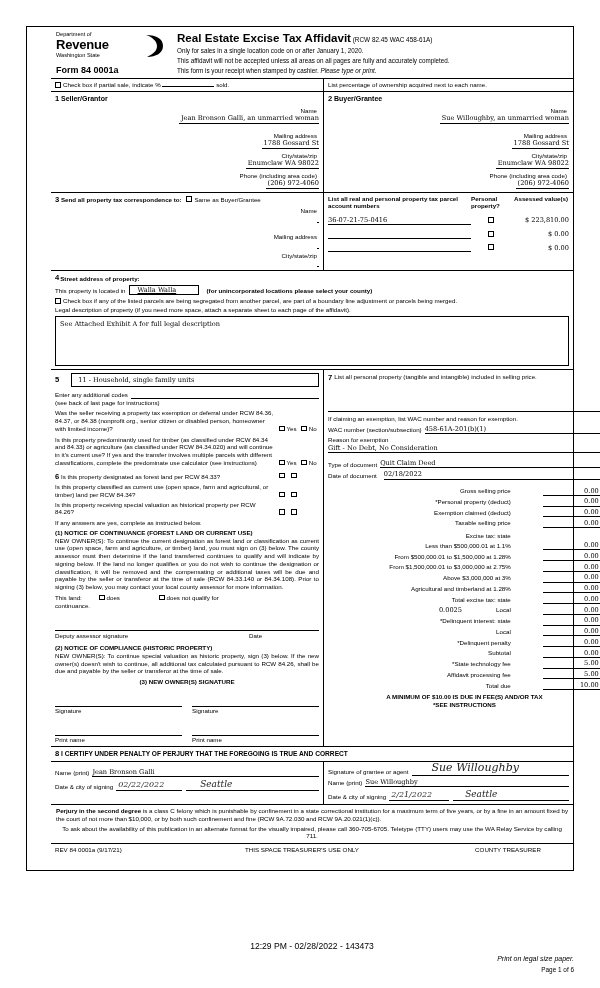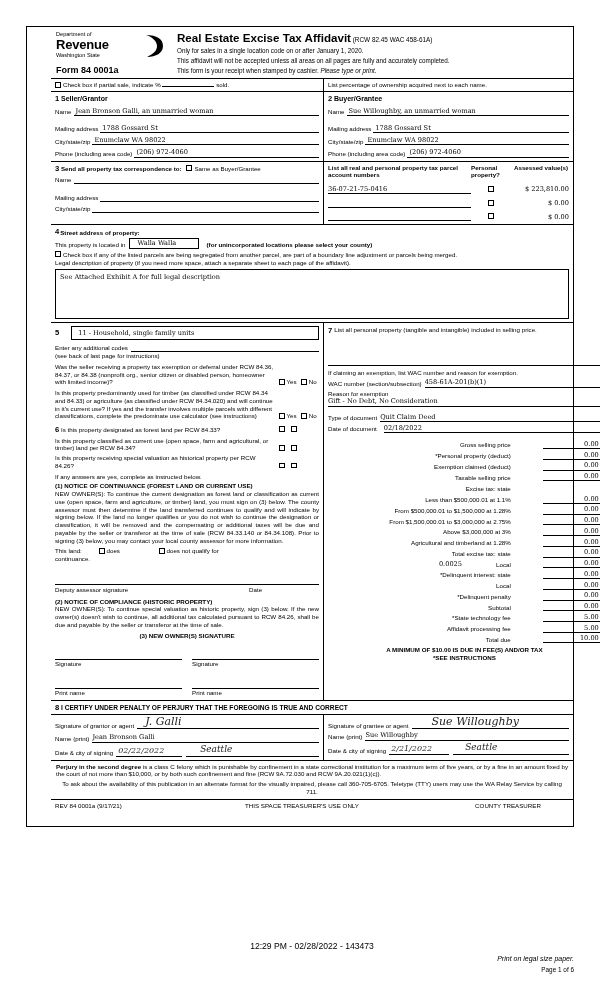--- a/index.html
+++ b/index.html
@@ -52,25 +52,25 @@
     display: inline-block; width: 6px; height: 6px;
     border: 0.8px solid #000; vertical-align: -0.5px; margin-right: 2px;
   }
   .chk-sm { width: 5.5px; height: 5.5px; }
 
   .hand {
     font-family: "DejaVu Serif", serif;
     font-size: 6.6px;
   }
 
-  .field-line { display: flex; align-items: flex-end; margin-top: 3px; }
+  .field-line { display: flex; align-items: flex-end; margin-top: 3px; flex-direction: column; }
   .field-line .lbl { white-space: nowrap; margin-right: 2px; }
   .field-line .val { flex: 1; border-bottom: 0.7px solid #000; padding-left: 2px; min-height: 8px; }
 
-  .money-row { display: flex; align-items: flex-end; margin-top: 1.5px; gap: 28px; }
+  .money-row { display: flex; align-items: center; margin-top: 1.5px; gap: 28px; }
   .money-row .mlbl { flex: 1; text-align: right; padding-right: 4px; white-space: nowrap; }
   .money-row .mval { width: 58px; border-bottom: 0.7px solid #000; text-align: right; padding-right: 2px; }
 
   .yn { white-space: nowrap; }
   .timestamp {
     position: absolute; left: 12px; width: 100%; text-align: center;
     font-size: 8.6px; top: 941px;
   }
   .printnote {
     position: absolute; right: 26px; top: 955px; font-size: 7px; font-style: italic; text-align: right;
@@ -215,21 +215,21 @@
       </div>
     </div>
 
     <div class="bb" style="padding:2px 4px 3px 4px;">
       <div style="display:flex; align-items:flex-end;">
         <span class="num">4</span>
         <span class="bold" style="margin-left:1px;">Street address of property:</span>
       </div>
       <div style="display:flex; align-items:flex-end; margin-top:2px;">
         <span>This property is located in</span>
-        <span class="hand" style="border:0.7px solid #000; padding:0 8px; margin-left:3px; min-width:70px;">Walla Walla</span>
+        <span class="hand" style="border:0.7px solid #000; padding:0 8px; margin-left:3px; min-width:70px;text-decoration:underline;">Walla Walla</span>
         <span class="bold" style="margin-left:8px;">(for unincorporated locations please select your county)</span>
       </div>
       <div style="margin-top:2px;">
         <span class="chk"></span><span>Check box if any of the listed parcels are being segregated from another parcel, are part of a boundary line adjustment or parcels being merged.</span>
       </div>
       <div style="margin-top:1px;">Legal description of property (if you need more space, attach a separate sheet to each page of the affidavit).</div>
       <div style="border:0.8px solid #000; height:50px; margin-top:2px; padding:3px 4px;" class="hand">See Attached Exhibit A for full legal description</div>
     </div>
 
     <div class="row">
@@ -440,26 +440,20 @@
       </div>
     </div>
 
     <div class="bt bb" style="padding:2px 4px;">
       <span class="num">8</span>
       <span class="bold" style="font-size:6.6px;">I CERTIFY UNDER PENALTY OF PERJURY THAT THE FOREGOING IS TRUE AND CORRECT</span>
     </div>
 
     <div class="row bb">
       <div style="flex:0 0 272px; padding:2px 4px 3px 4px;">
-        <div style="display:flex; align-items:flex-end;">
-          <span>Signature of grantor or agent</span>
-          <span style="flex:1; border-bottom:0.7px solid #000; position:relative; height:12px; margin-left:3px;">
-            <span class="sig-script" style="left:8px;">J. Galli</span>
-          </span>
-        </div>
         <div style="display:flex; align-items:flex-end; margin-top:4px;">
           <span>Name (print)</span>
           <span class="val hand" style="flex:1; border-bottom:0.7px solid #000; margin-left:3px;">Jean Bronson Galli</span>
         </div>
         <div style="display:flex; align-items:flex-end; margin-top:3px;">
           <span>Date &amp; city of signing</span>
           <span style="flex:0 0 66px; border-bottom:0.7px solid #000; margin-left:3px; height:11px; position:relative;">
             <span class="sig-script" style="left:2px; font-size:8px;">02/22/2022</span>
           </span>
           <span style="flex:1; border-bottom:0.7px solid #000; margin-left:4px; height:11px; position:relative;">

